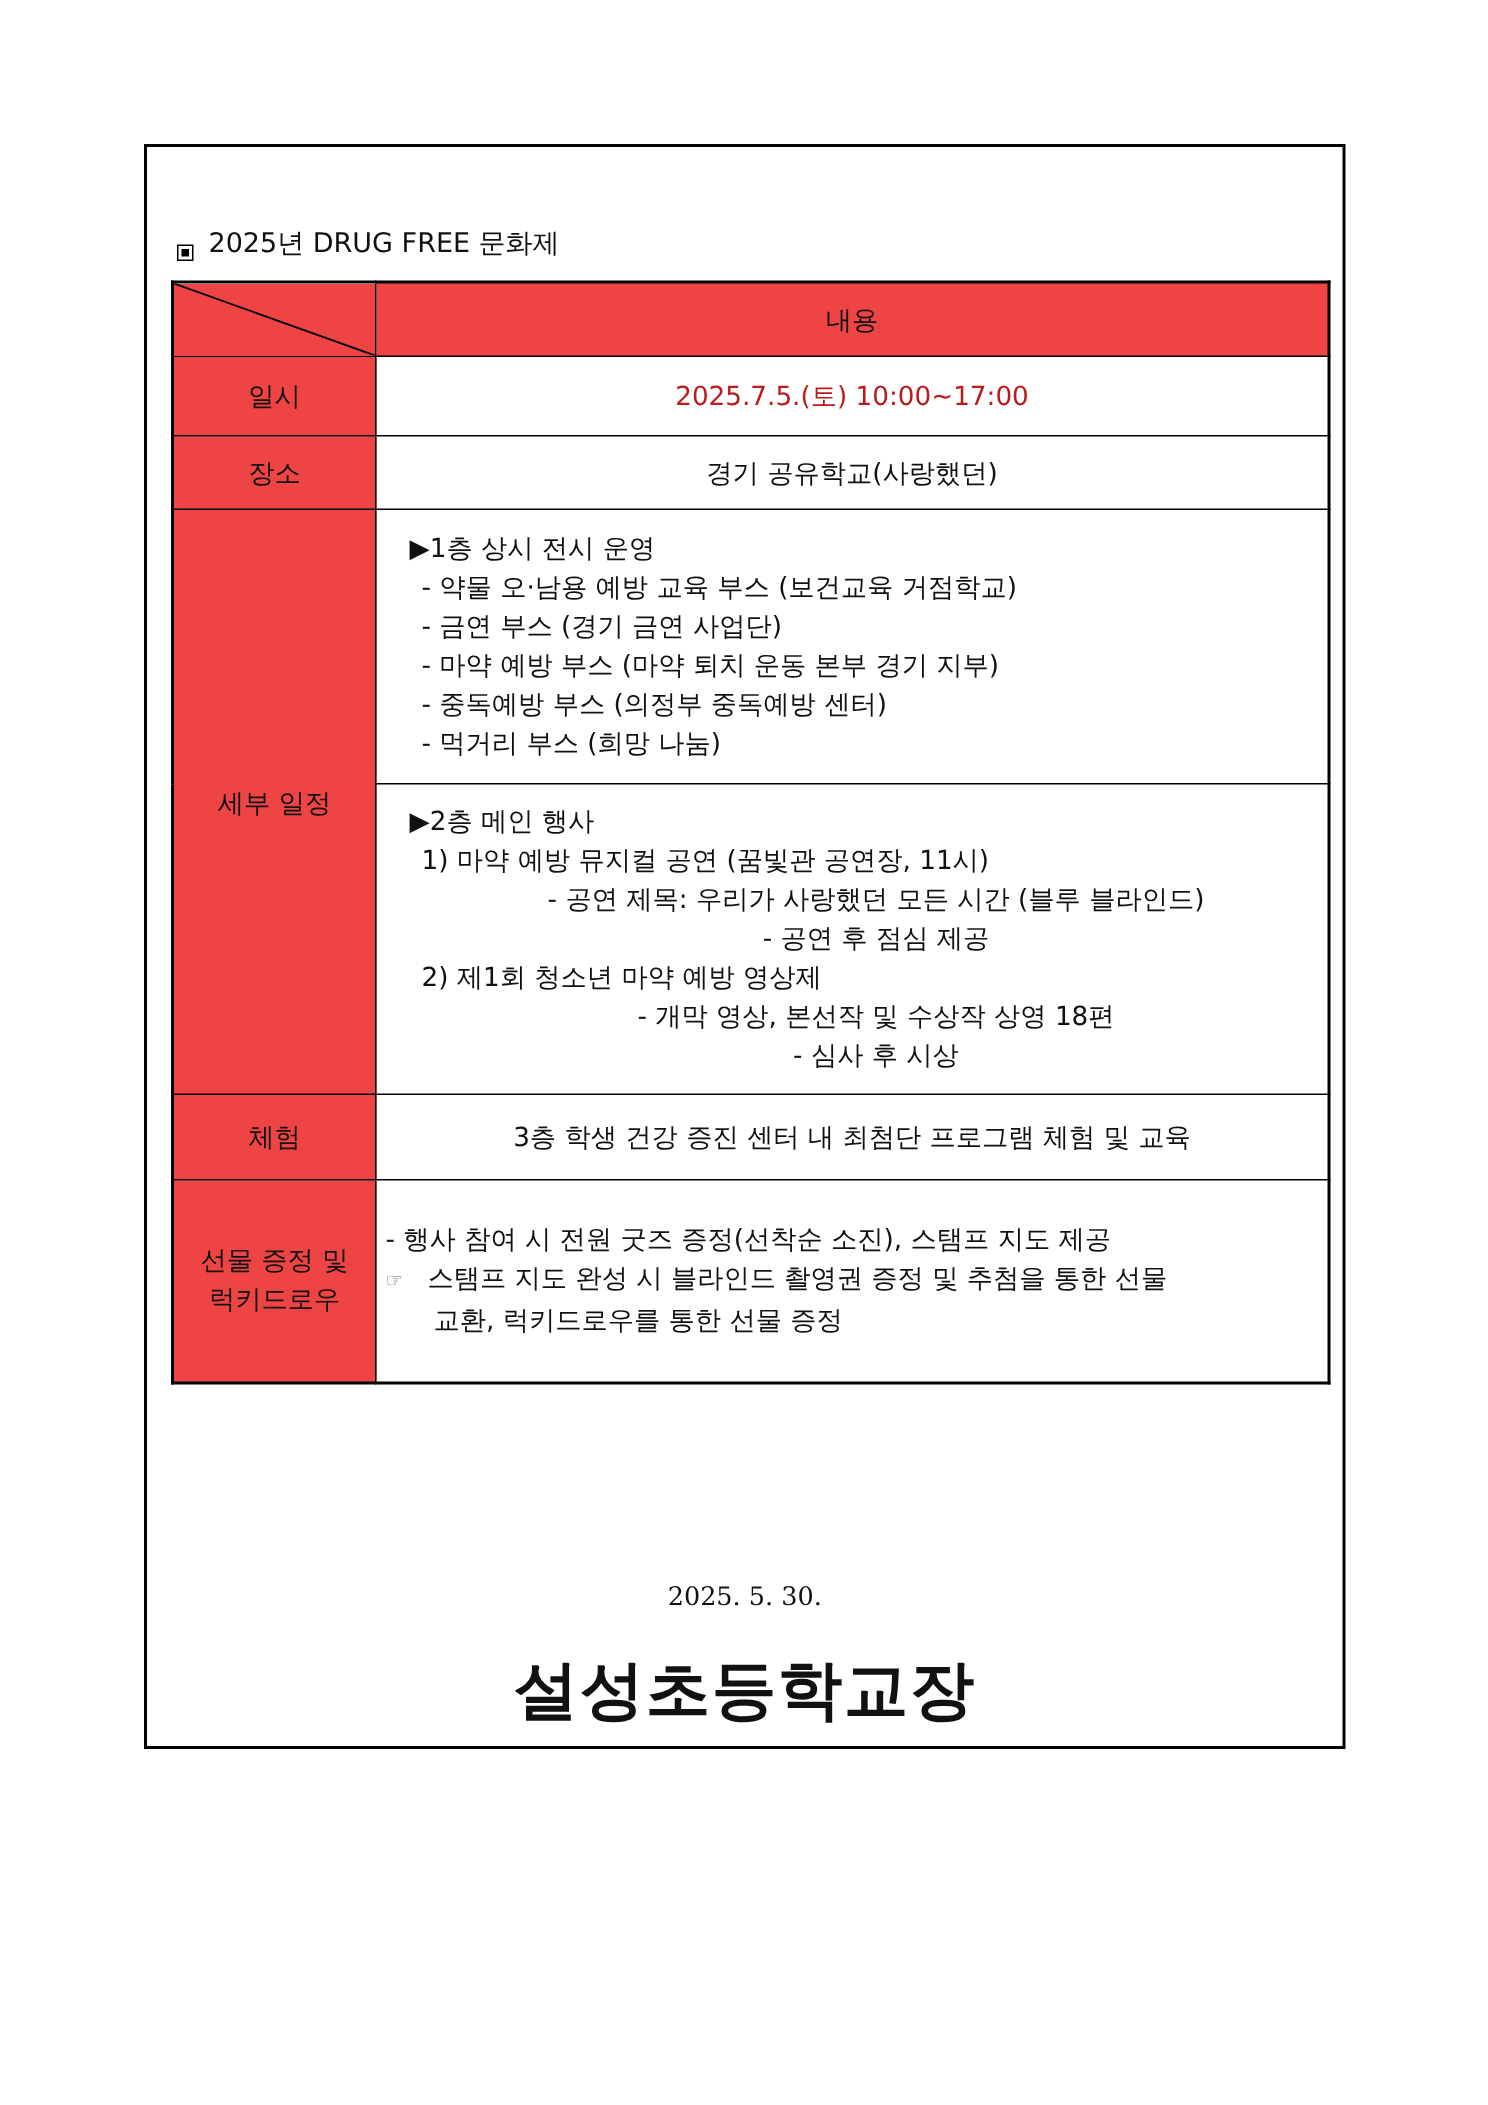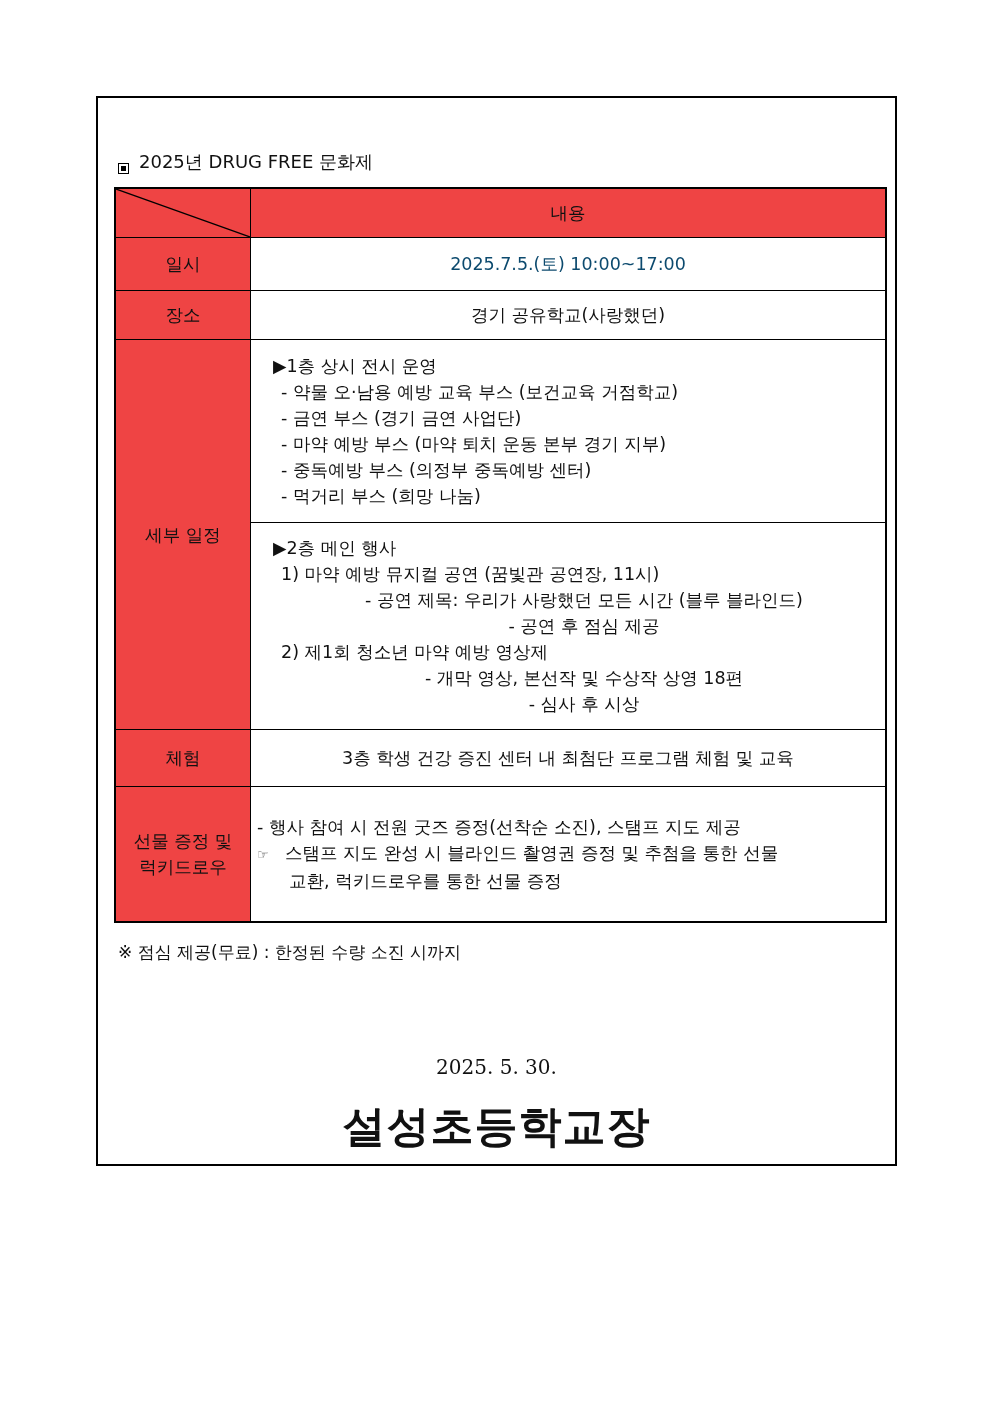--- a/index.html
+++ b/index.html
@@ -7,30 +7,30 @@
     .frame { position: absolute; left: 96px; top: 96px; width: 801px; height: 1070px; border: 2px solid #000; box-sizing: border-box; }
     .title { position: absolute; left: 20px; top: 16px; font-size: 18px; display: flex; align-items: flex-end; gap: 10px; margin-top: 36px; }
     .title .box-icon { width: 11px; height: 11px; border: 1.5px solid #000; display: inline-flex; align-items: center; justify-content: center; box-sizing: border-box; }
     .title .box-icon::after { content: ""; width: 5px; height: 5px; background: #000; display: block; }
     table.main { position: absolute; left: 16px; top: 89px; width: 773px; border-collapse: collapse; border: 2px solid #000; }
     table.main td { border: 1px solid #000; font-size: 17.5px; vertical-align: middle; }
     .hdr { background: #ef4444; text-align: center; }
     .corner { position: relative; width: 134px; height: 46px; padding: 0; }
     .corner svg { position: absolute; left: 0; top: 0; width: 100%; height: 100%; }
     .center { text-align: center; }
-    .blue { color: #0c4a6e; }
+    .blue { color: #b91c1c; }
     .list { padding: 12px 6px 12px 22px; line-height: 26px; }
     .list div { white-space: nowrap; }
     .ind1 { padding-left: 8px; }
     .ind2 { padding-left: 16px; text-align: center; }
     .gift { padding: 8px 6px; line-height: 26px; border-radius: 19px; }
     .gift .hand { font-size: 13px; color: #666; display: inline-block; width: 28px; }
     .gift .cont { padding-left: 32px; }
     .note { position: absolute; left: 20px; top: 843px; font-size: 17px; }
-    .date { position: absolute; left: 0; width: 100%; top: 957px; text-align: center; font-family: "DejaVu Serif", "Liberation Serif", serif; font-size: 20px; }
+    .date { position: absolute; left: 0; width: 100%; top: 957px; text-align: center; font-family: "DejaVu Serif", "Liberation Serif", serif; font-size: 17px; }
     .signer { position: absolute; left: 0; width: 100%; top: 1000px; text-align: center; font-size: 43px; font-weight: bold; letter-spacing: 1px; }
   </style>
 </head>
 <body>
 
 <div class="frame">
   <div class="title">
     <span class="box-icon"></span>
     <span>2025년 DRUG FREE 문화제</span>
   </div>
@@ -86,16 +86,15 @@
       </td>
       <td class="gift">
         <div>- 행사 참여 시 전원 굿즈 증정(선착순 소진), 스탬프 지도 제공</div>
         <div><span class="hand">☞</span><span>스탬프 지도 완성 시 블라인드 촬영권 증정 및 추첨을 통한 선물</span></div>
         <div class="cont">교환, 럭키드로우를 통한 선물 증정</div>
       </td>
     </tr>
   </tbody>
     </table>
 
-  <div class="note">※ 점심 제공(무료) : 한정된 수량 소진 시까지</div>
   <div class="date">2025. 5. 30.</div>
   <div class="signer">설성초등학교장</div>
 </div>
 
 </body></html>

